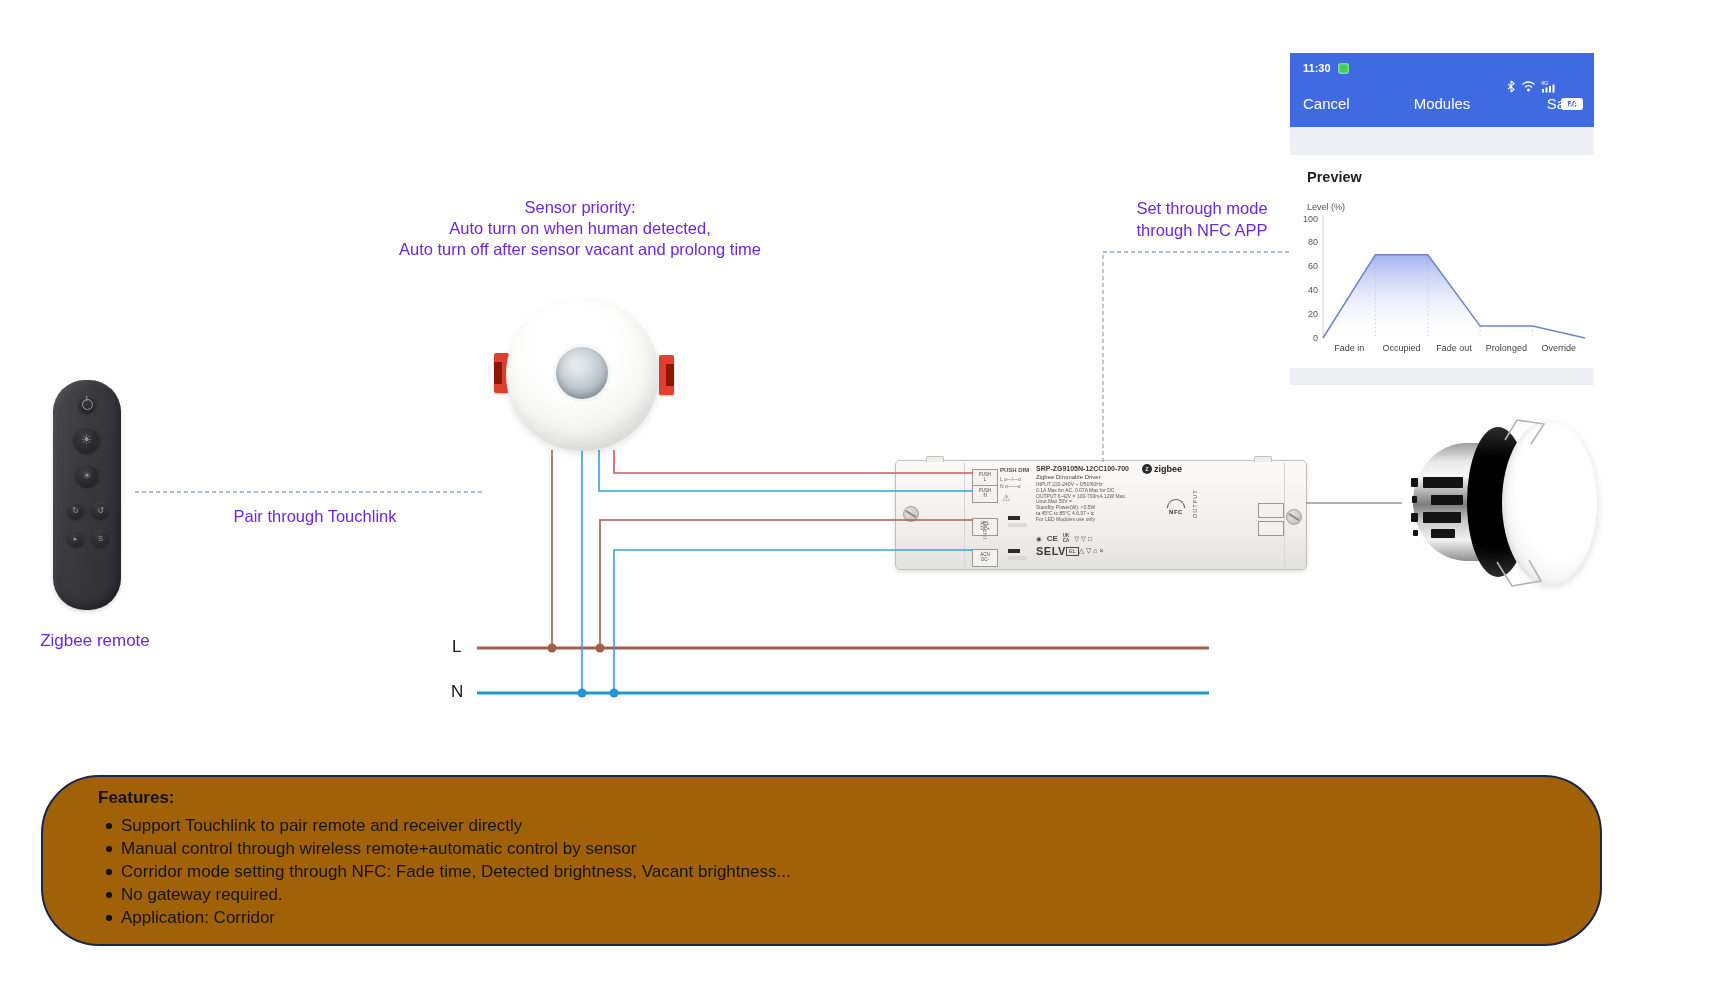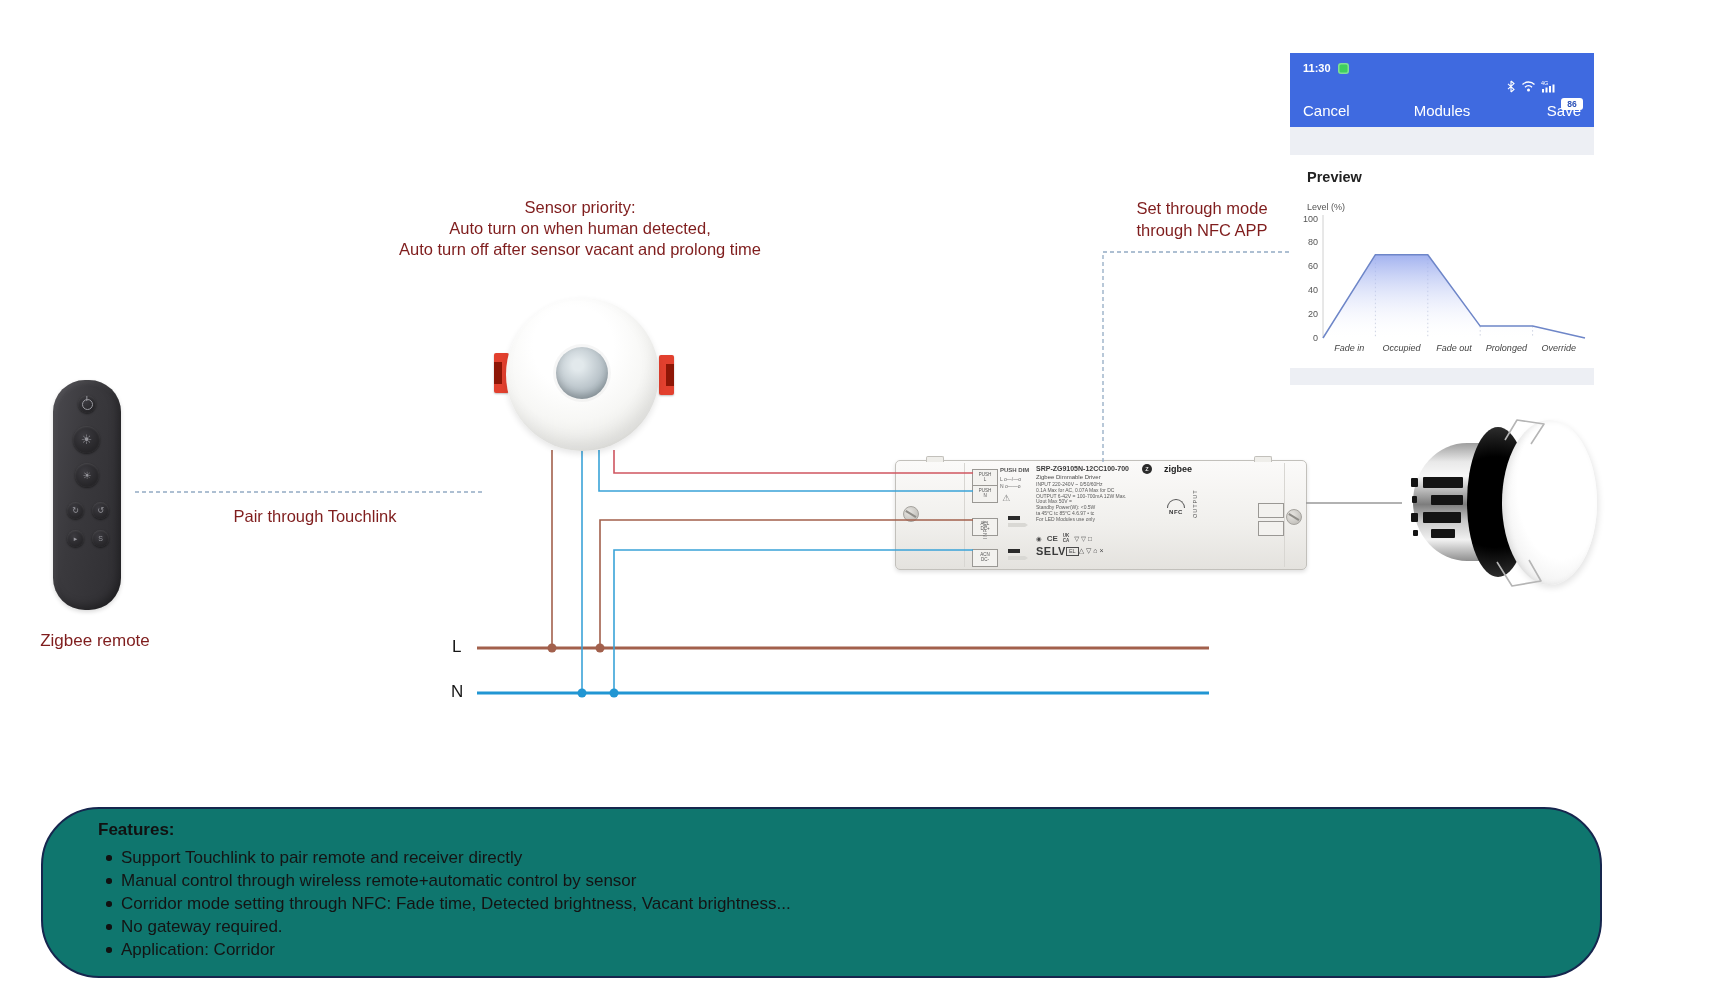--- a/index.html
+++ b/index.html
@@ -1,20 +1,20 @@
 <!DOCTYPE html>
 <html style="--phone-header-blue: #3f6ae0; --phone-strip-gray: #edeff4; --battery-green: #3ecf5e; --wire-red: #cf5560; --wire-blue: #3aa3d8; --wire-brown: #a2604c; --rail-l-brown: #a2604c; --rail-n-blue: #2196d3; --dashed-connector: #93abc4; --clip-red: #e2402e; --features-border: #16264e;"><head>
 <meta charset="utf-8">
 <style>
   html,body{margin:0;padding:0;background:#fff;}
   .canvas{position:relative;width:1733px;height:1000px;background:#fff;overflow:hidden;
           font-family:"Liberation Sans","DejaVu Sans",sans-serif;color:#1b1b1b;}
 
   
-  .ann{position:absolute;text-align:center;font-size:16.5px;line-height:21px;color:#7f1d1d;z-index:4;}
+  .ann{position:absolute;text-align:center;font-size:16.5px;line-height:21px;color:#6d28d9;z-index:4;}
   .sensor-priority{left:330px;top:197px;width:500px;}
   .set-corridor{left:1102px;top:197px;width:200px;line-height:22px;}
   .pair-label{left:215px;top:506px;width:200px;}
   .remote-label{left:15px;top:630px;width:160px;font-size:17px;}
   .ln-label{position:absolute;font-size:17px;color:#161616;z-index:4;}
   .l-label{left:452px;top:637px;}
   .n-label{left:451px;top:682px;}
 
   
   svg.overlay{position:absolute;left:0;top:0;z-index:5;pointer-events:none;}
@@ -68,21 +68,21 @@
   .warn{left:106px;top:32px;font-size:9px;color:#777;}
   .input-vert{left:86px;top:78px;font-size:5px;color:#666;letter-spacing:.8px;transform:rotate(-90deg);transform-origin:left top;}
   .output-vert{left:296px;top:57px;font-size:5.5px;color:#555;letter-spacing:1px;transform:rotate(-90deg);transform-origin:left top;}
   .wg{left:112px;width:26px;}
   .wg-bar{position:static;display:block;background:#2a2a2a;height:4px;width:12px;margin-bottom:3px;}
   .wg-strip{position:static;display:block;height:4px;width:20px;background:#d9d8d4;clip-path:polygon(0 0,85% 0,100% 50%,85% 100%,0 100%);}
   .model{left:140px;top:4px;font-size:7px;font-weight:bold;color:#3a3a3a;white-space:nowrap;}
   .subtitle{left:140px;top:13px;font-size:6px;color:#4a4a4a;}
   #driver-specs{left:140px;top:21px;font-size:5px;line-height:5.8px;color:#5a5a5a;white-space:nowrap;}
   #driver-specs div{position:static;}
-  .zlogo{left:246px;top:3px;display:flex;align-items:center;gap:12px;}
+  .zlogo{left:246px;top:3px;display:flex;align-items:center;gap:2px;}
   .zmark{position:static;width:10px;height:10px;border-radius:50%;background:#2b2b2b;color:#fff;font-size:7px;line-height:10px;text-align:center;}
   .zword{position:static;font-size:9px;font-weight:bold;color:#222;}
   .nfc{left:268px;top:38px;width:24px;text-align:center;}
   .nfc-arcs{position:static;display:block;width:16px;height:8px;margin:0 auto 1px auto;border:1.5px solid #555;border-bottom:none;border-radius:50% 50% 0 0/100% 100% 0 0;}
   .nfc-word{position:static;display:block;font-size:6px;font-weight:bold;color:#333;letter-spacing:.5px;}
   .certs1{left:140px;top:73px;display:flex;gap:5px;align-items:center;color:#4a4a4a;font-size:6.5px;}
   .certs1 *, .certs2 *{position:static;}
   .ce{font-size:8px;font-weight:bold;}
   .ukca{font-size:4.5px;line-height:4.5px;font-weight:bold;text-align:center;}
   .certs2{left:140px;top:84px;display:flex;align-items:center;color:#4a4a4a;font-size:7px;}
@@ -104,40 +104,40 @@
   
   .phone{position:absolute;left:1290px;top:53px;width:304px;z-index:2;}
   .phone *{position:absolute;}
   .ph-header{left:0;top:0;width:304px;height:74px;background:var(--phone-header-blue);color:#fff;}
   .ph-status{left:0;right:0;top:7px;height:16px;}
   .ph-time{left:13px;top:2px;font-size:11px;font-weight:bold;}
   .ph-rec{left:48px;top:3px;width:11px;height:11px;border-radius:3px;background:var(--battery-green);box-shadow:inset 0 0 0 1.5px rgba(255,255,255,.35);}
   .ph-icons{right:11px;top:2px;display:flex;align-items:center;gap:5px;}
   .ph-icons *{position:static;}
   .ph-batt{min-width:18px;height:12px;border-radius:3px;background:#fff;color:#2b51b8;font-size:8.5px;font-weight:bold;display:flex;align-items:center;justify-content:center;padding:0 2px;margin-top:36px;}
-  .ph-nav{left:0;right:0;top:42px;height:22px;font-size:15px;margin-top:7px;}
+  .ph-nav{left:0;right:0;top:42px;height:22px;font-size:15px;}
   .ph-cancel{left:13px;}
   .ph-title{left:0;right:0;text-align:center;}
   .ph-save{right:13px;}
   .ph-strip{left:0;width:304px;background:var(--phone-strip-gray);}
   .strip1{top:74px;height:28px;}
   .ph-body{left:0;top:102px;width:304px;height:213px;background:#fff;}
   .strip2{top:315px;height:17px;}
 
   
   .chart{left:4px;top:11px;width:300px;height:200px;}
   .chart-title{left:13px;top:3px;font-size:14.5px;font-weight:600;color:#222;}
   .chart-ylabel{left:13px;top:28px;font-size:9px;color:#555;margin-top:8px;}
   .ctick{width:24px;text-align:right;font-size:9px;color:#555;}
-  .cxlab{top:177px;font-size:9px;color:#444;text-align:center;font-style:italic;}
+  .cxlab{top:177px;font-size:9px;color:#444;text-align:center;}
   #chart-svg{left:0;top:0;}
 
   
-  .features{position:absolute;left:41px;top:807px;width:1561px;height:171px;border:2px solid var(--features-border);
-    border-radius:58px;box-sizing:border-box;z-index:2;background:#0f766e;}
+  .features{position:absolute;left:41px;top:775px;width:1561px;height:171px;border:2px solid var(--features-border);
+    border-radius:58px;box-sizing:border-box;z-index:2;background:#a16207;}
   .f-title{position:absolute;left:55px;top:11px;font-size:17px;font-weight:bold;color:#111;}
   .f-list{position:absolute;left:62px;top:37px;margin:0;padding:0;}
   .f-list li{list-style:none;position:relative;padding-left:16px;font-size:17px;line-height:23px;color:#141414;}
   .f-list li::before{content:"";position:absolute;left:1px;top:9px;width:5.5px;height:5.5px;border-radius:50%;background:#111;}
 </style>
 </head>
 <body>
 
 <div class="canvas">
 

